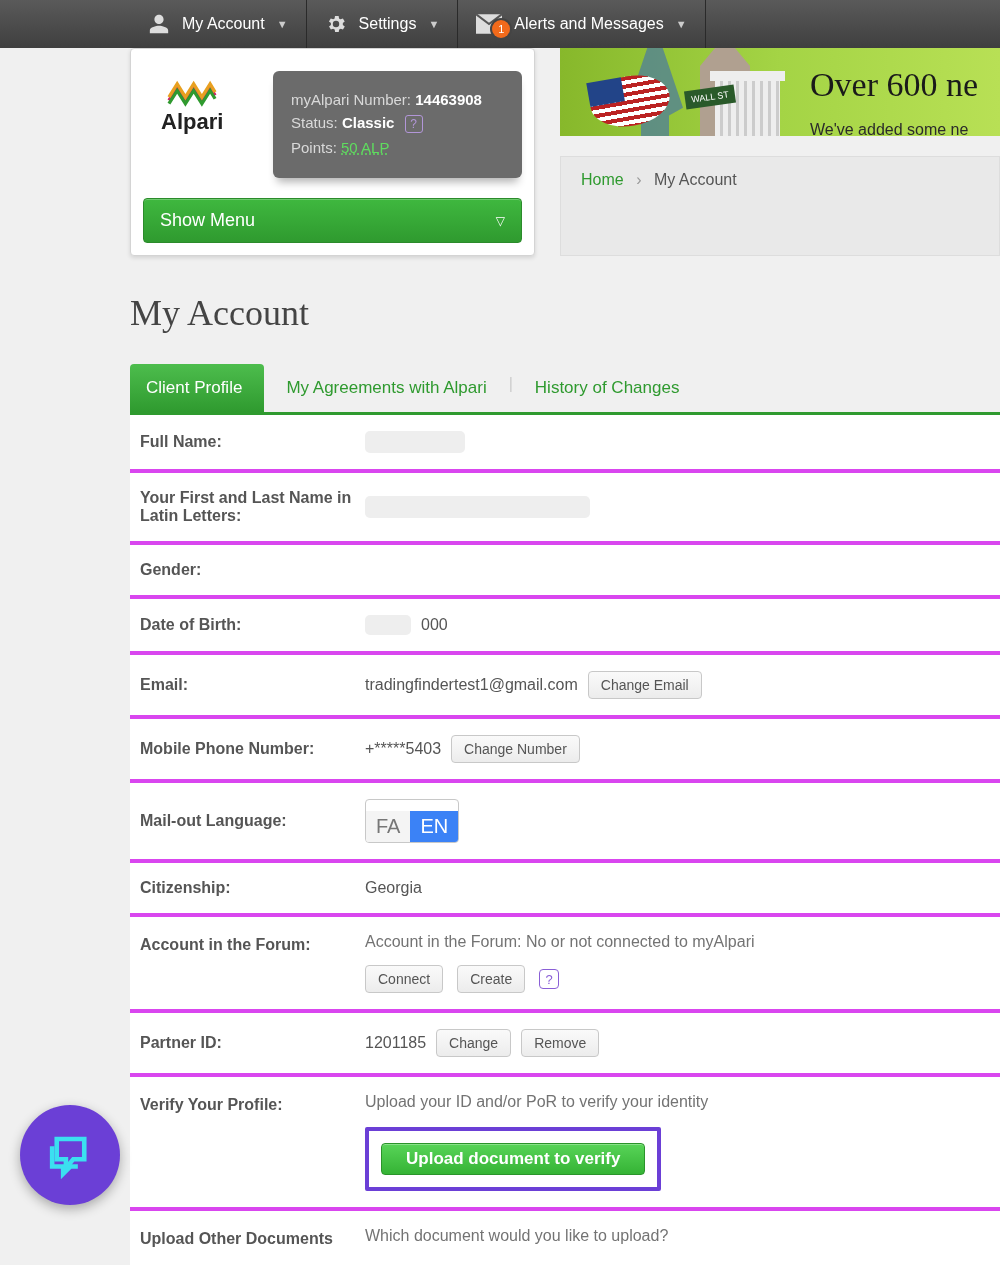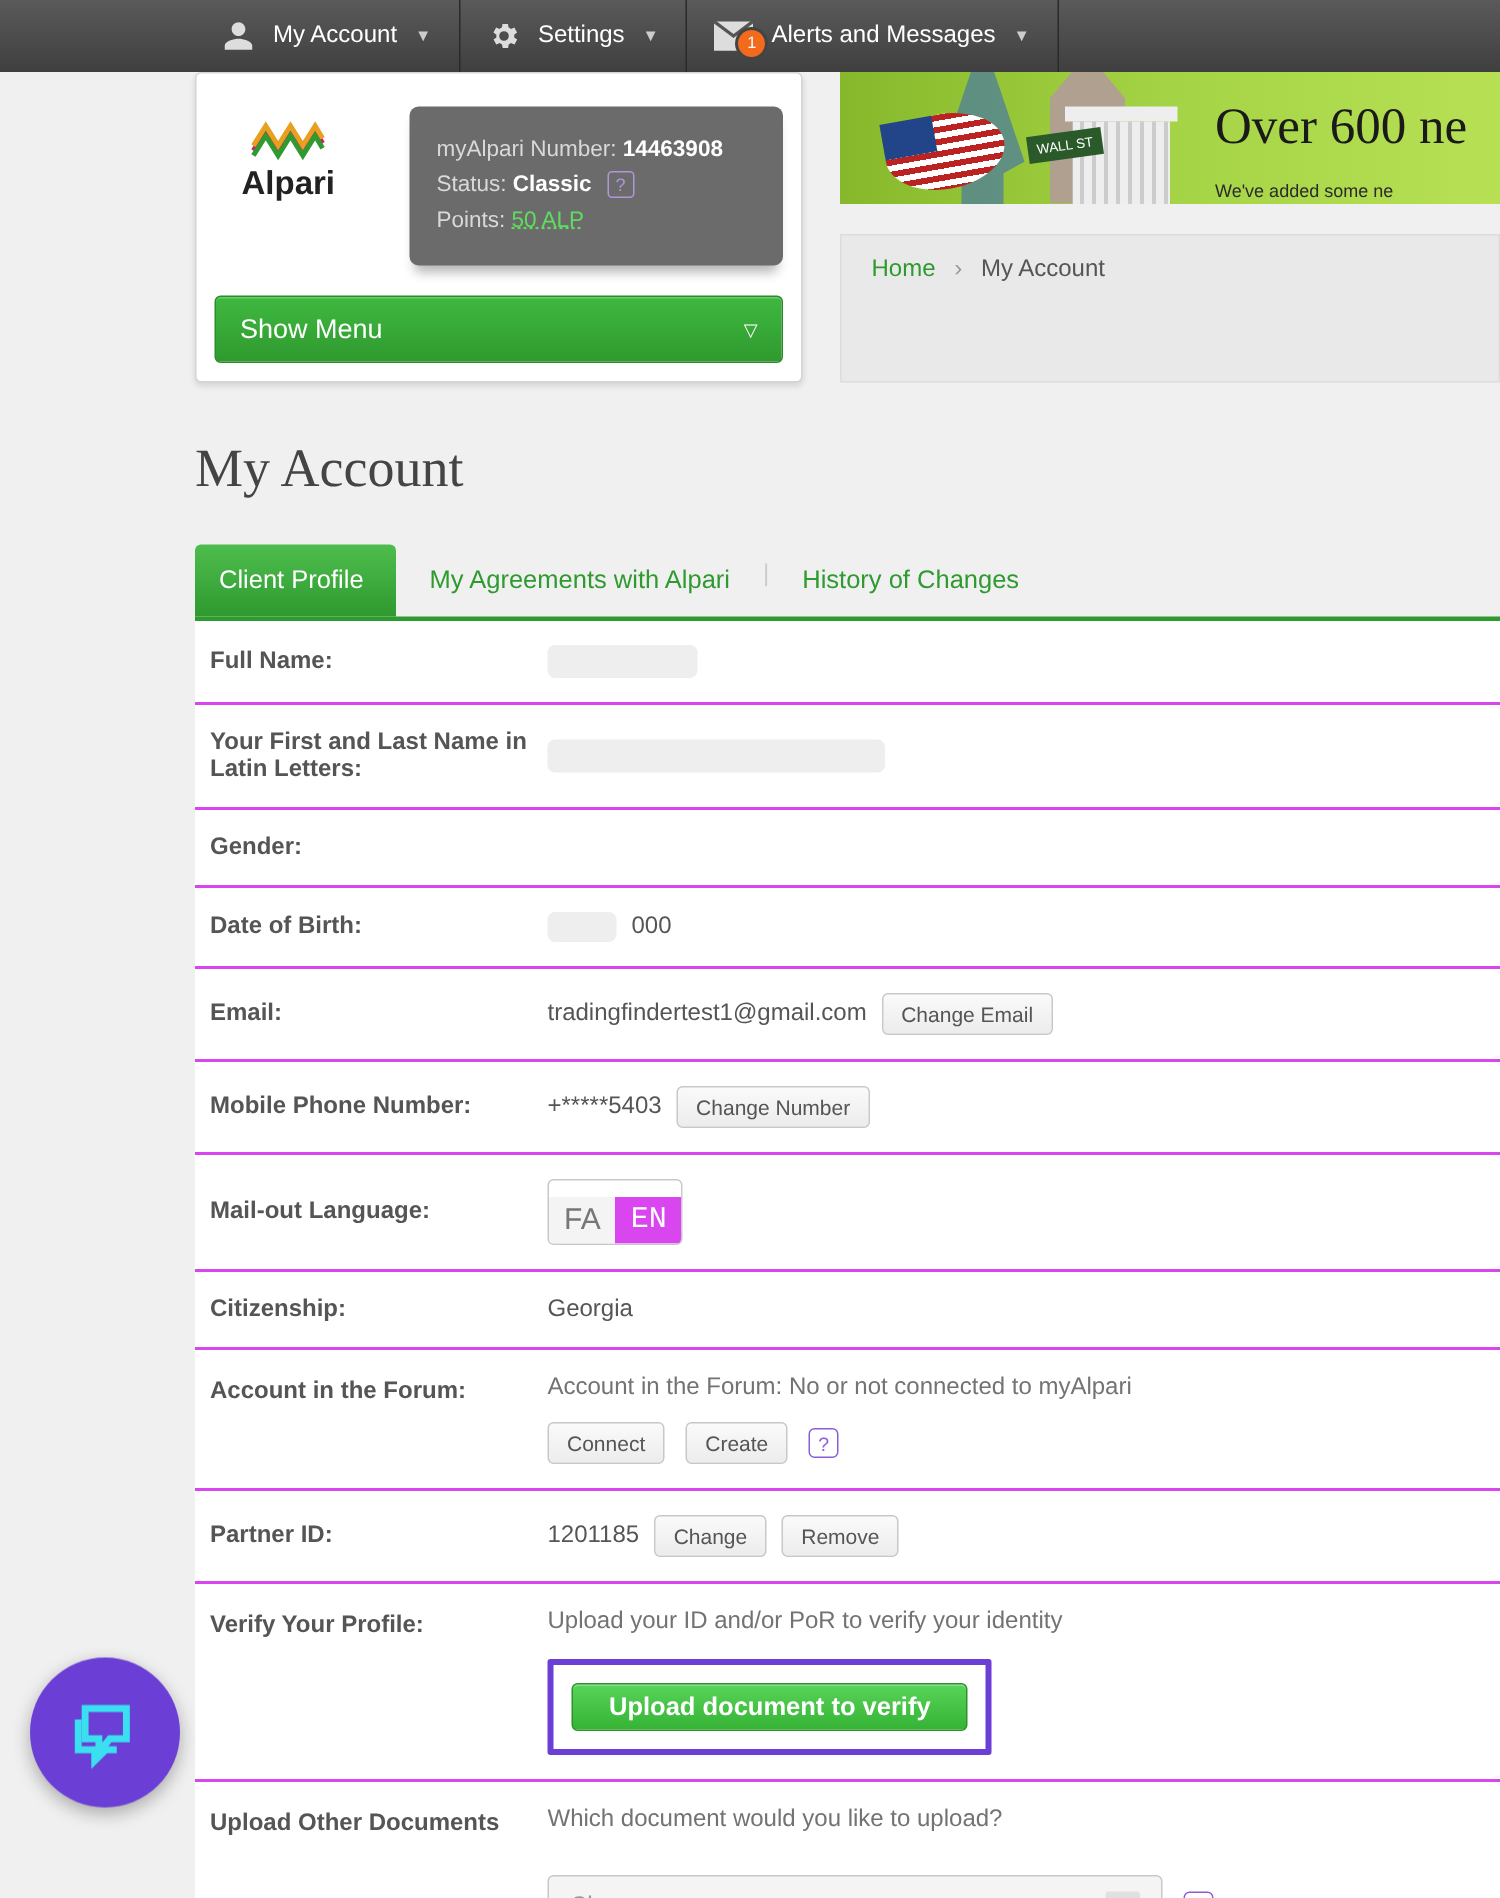--- a/index.html
+++ b/index.html
@@ -19,48 +19,48 @@
 .info-card { margin-left: 130px; background: #6b6b6b; color:#fff; border-radius:6px; padding: 20px 18px 16px 18px; font-size: 15px; box-shadow: 0 8px 8px -4px rgba(0,0,0,0.3); margin-bottom: 20px; }
 .info-card .lbl { color: #d9d9d9; }
 .info-card .val { color:#fff; font-weight:600; }
 .info-card .pts { color:#5fdc5f; text-decoration: underline dotted; }
 .info-card .row { margin-bottom: 6px; }
 .help-q { display:inline-block; width:18px; height:18px; border:1px solid #b296d8; border-radius:3px; color:#b296d8; font-size:12px; text-align:center; line-height:16px; margin-left:6px; cursor:pointer; }
 .show-menu { background: linear-gradient(#3fb83f,#2f9a2f); color:#fff; border-radius:4px; padding: 11px 16px; font-size:18px; display:flex; justify-content:space-between; align-items:center; cursor:pointer; border:1px solid #2b8b2b; box-shadow: inset 0 1px 0 rgba(255,255,255,0.25); }
 .show-menu .tri { font-size:12px; }
 .banner { flex:1; height: 145px; background: linear-gradient(90deg,#87b82b 0%,#a4d445 50%,#b8e055 100%); position:relative; overflow:hidden; padding: 18px 0 0 250px; }
 .banner h2 { font-family: Georgia, 'Times New Roman', serif; font-size: 34px; font-weight:400; color:#1a1a1a; margin-bottom: 14px; }
-.banner p { font-size: 12px; color:#2b2b2b; line-height:1.5; }
+.banner p { font-size: 16px; color:#2b2b2b; line-height:1.5; }
 .banner-decor { position:absolute; left:0; top:0; bottom:0; width:220px; }
 .banner-decor .liberty { position:absolute; left:60px; top:-10px; width:70px; height:155px; background:#5a8a8a; clip-path: polygon(30% 100%,30% 50%,10% 45%,25% 25%,40% 5%,50% 0,60% 5%,75% 25%,90% 45%,70% 50%,70% 100%); opacity:0.9; }
 .banner-decor .bldg { position:absolute; left:140px; bottom:0; width:50px; height:100px; background:#b0a090; clip-path: polygon(0 100%,0 30%,50% 0,100% 30%,100% 100%); }
 .banner-decor .flag { position:absolute; left:30px; bottom:10px; width:80px; height:50px; background: repeating-linear-gradient(#b22,#b22 4px,#fff 4px,#fff 8px); border-radius:50%; transform:rotate(-10deg); }
 .banner-decor .flag:before { content:''; position:absolute; left:0; top:0; width:35px; height:24px; background:#224488; }
 .banner-decor .cols { position:absolute; left:155px; bottom:0; width:65px; height:55px; background: repeating-linear-gradient(90deg,#eee,#eee 5px,#ccc 5px,#ccc 8px); }
 .banner-decor .cols:before { content:''; position:absolute; left:-5px; top:-10px; width:75px; height:10px; background:#eee; }
 .banner-decor .sign { position:absolute; left:125px; bottom:30px; width:50px; height:18px; background:#2a5a2a; color:#fff; font-size:9px; text-align:center; line-height:18px; transform:rotate(-8deg); }
 .breadcrumb { flex:1; background:#e9e9e9; margin-top: 20px; padding: 14px 20px; font-size:16px; border:1px solid #ddd; }
 .breadcrumb a { color:#2f9a2f; text-decoration:none; }
 .breadcrumb .sep { color:#999; margin: 0 8px; }
 .breadcrumb .cur { color:#555; }
 .right-col { display:flex; flex-direction:column; flex:1; }
 .page-wrap { padding: 0 0 0 130px; }
 h1.page-title { font-family: Georgia, 'Times New Roman', serif; font-weight: 400; font-size: 36px; color:#444; margin: 36px 0 30px 0; }
 .tabs { display:flex; align-items:flex-end; border-bottom: 3px solid #2f9a2f; }
 .tab { padding: 14px 22px; font-size: 17px; color:#2f9a2f; cursor:pointer; }
 .tab.active { background: linear-gradient(#4dbd4d,#2f9a2f); color:#fff; border-radius:4px 4px 0 0;padding-left:16px; }
 .tab-sep { color:#ccc; align-self:center; padding-bottom:8px; }
-.form-row { display:flex; padding: 16px 10px; border-bottom:2px solid #d946ef; background:#fff; align-items:center; flex-wrap:wrap; font-size:16px; }
+.form-row { display:flex; padding: 16px 10px; border-bottom:4px solid #d946ef; background:#fff; align-items:center; flex-wrap:wrap; font-size:16px; }
 .form-row .label { width:225px; color:#555; font-weight:600; padding-right:10px; }
 .form-row .value { flex:1; color:#555; display:flex; align-items:center; gap:10px; flex-wrap:wrap; }
 .blur { background:#eee; border-radius:5px; color:transparent; }
 .btn-sm { background: linear-gradient(#fafafa,#ececec); border:1px solid #c8c8c8; border-radius:4px; padding: 5px 12px; font-size:14px; color:#555; cursor:pointer; }
 .lang-toggle { display:inline-flex; border:1px solid #c8c8c8; border-radius:4px; overflow:hidden; }
 .lang-toggle span { padding: 4px 10px; font-size:20px; background:#f4f4f4; color:#777; cursor:pointer;margin-top:11px; }
-.lang-toggle span.on { background:#d946ef; color:#fff;font-family:Liberation Mono, monospace; }
+.lang-toggle span.on { background:#3b82f6; color:#fff; }
 .btn-green { background: linear-gradient(#58d458,#35b335); color:#fff; border:1px solid #2a942a; border-radius:4px; padding: 5px 24px; font-size:17px; font-weight:600; cursor:pointer; box-shadow: inset 0 1px 0 rgba(255,255,255,0.3); }
 .highlight-box { border: 4px solid #6b3fd6; padding: 12px; display:inline-block; border-radius:2px; }
 .dropdown { background:#f4f4f4; border:1px solid #c8c8c8; border-radius:4px; padding: 10px 14px; width: 410px; display:flex; justify-content:space-between; align-items:center; color:#999; cursor:pointer; }
 .dropdown .dd-chev { font-size:11px; color:#777; background:#e0e0e0; padding:4px 6px; border-radius:2px; }
 .help-pq { display:inline-flex; width:20px; height:20px; border:1.5px solid #8a5fd6; border-radius:4px; color:#8a5fd6; font-size:13px; align-items:center; justify-content:center; cursor:pointer; }
 .subtext { color:#737373; margin-bottom:14px; font-size:16px; }
 .value-col { flex:1; display:flex; flex-direction:column; gap:14px; }
 .value-row { display:flex; align-items:center; gap:14px; }
 .form-row.tall .label { align-self:flex-start; padding-top:3px; }
 .fab { position:fixed; left:20px; bottom:60px; width:100px; height:100px; border-radius:50%; background:#6b3fd6; display:flex; align-items:center; justify-content:center; box-shadow:0 4px 12px rgba(0,0,0,0.3); cursor:pointer; }

